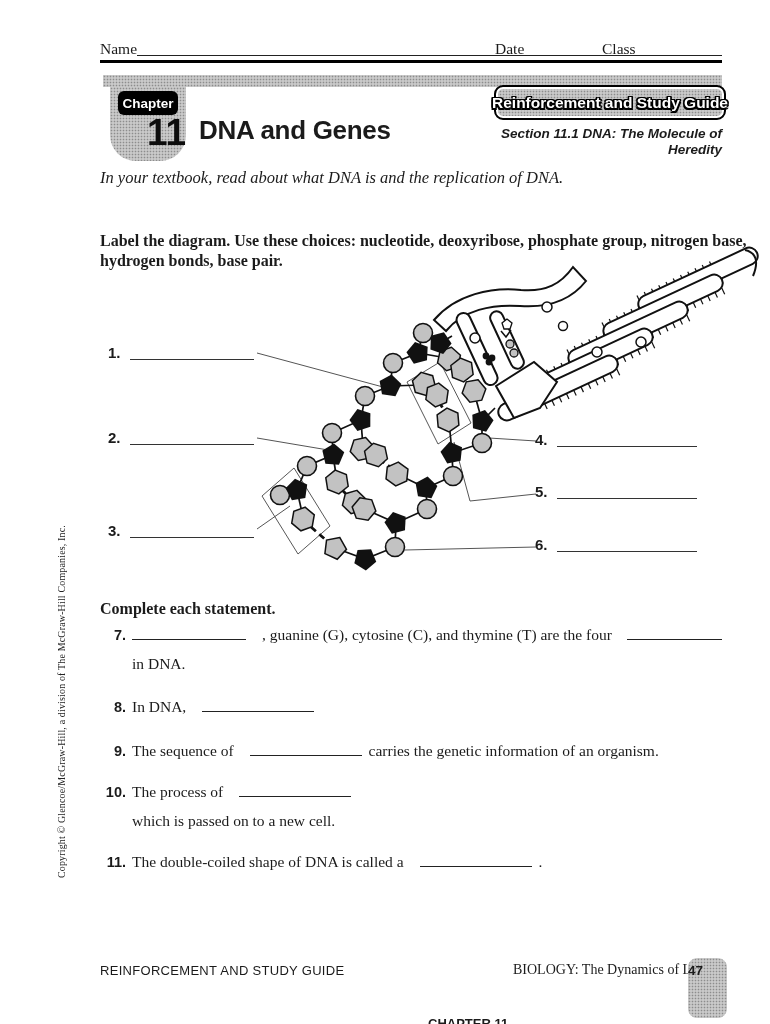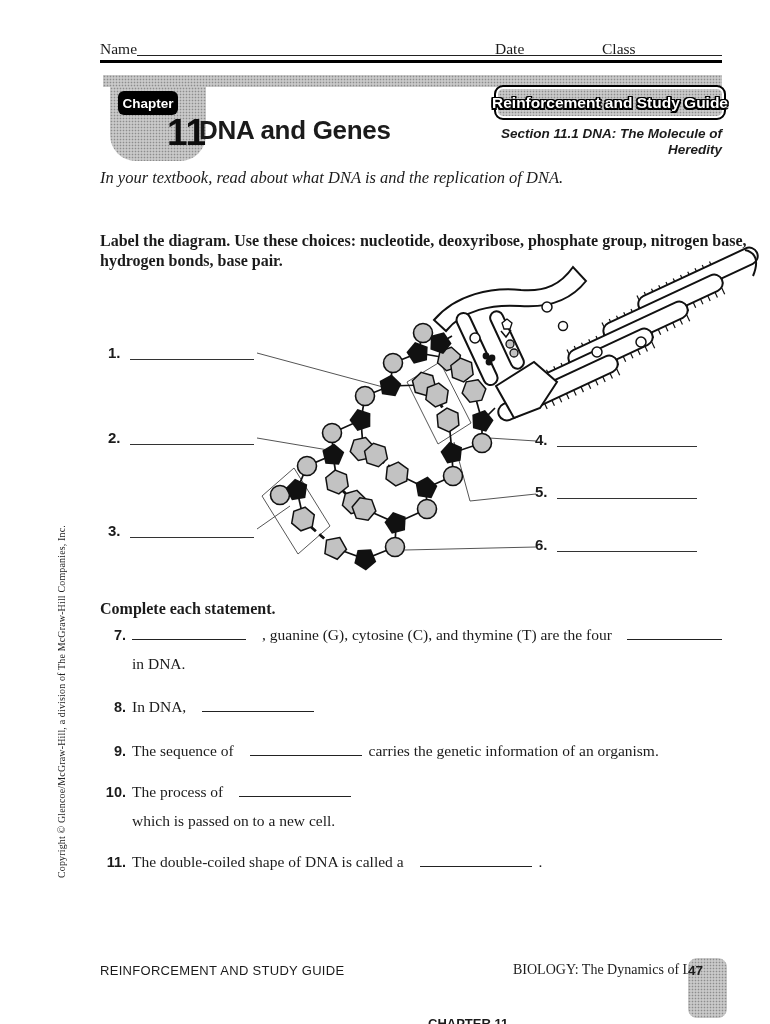--- a/index.html
+++ b/index.html
@@ -7,21 +7,21 @@
        font-family:"Liberation Serif",serif;color:#1b1b1b;overflow:hidden;}
   .abs{position:absolute;}
   .stipple{background-color:#c9c9c9;
     background-image:radial-gradient(circle, rgba(70,70,70,.45) 0.7px, rgba(0,0,0,0) 1.1px);
     background-size:3px 3px;}
   
   .hdr-label{top:40px;font-size:15.5px;}
   .thin-line{top:55px;left:137px;width:585px;height:1px;background:#222;}
   .thick-rule{top:60px;left:100px;width:622px;height:3px;background:#000;}
   .banner{top:75px;left:103px;width:619px;height:12px;}
-  .chapter-tab{top:87px;left:110px;width:76px;height:74px;border-radius:0 0 26px 26px;padding-left:20px;}
+  .chapter-tab{top:87px;left:110px;width:76px;height:74px;border-radius:0 0 26px 26px;}
   .chapter-word{position:absolute;left:8px;top:4px;width:60px;height:24px;background:#000;
     border-radius:6px;color:#fff;font:700 13.5px "Liberation Sans",sans-serif;
     display:flex;align-items:center;justify-content:center;}
   .chapter-num{position:absolute;left:0;top:26px;width:100%;text-align:right;
     font:700 37px "Liberation Sans",sans-serif;color:#0d0d0d;line-height:1.1;}
   .page-title{top:115px;left:199px;font:700 26px "Liberation Sans",sans-serif;letter-spacing:-0.3px;}
   .badge{top:85px;left:494px;width:228px;height:31px;border:2.5px solid #000;border-radius:9px;
     box-shadow:inset 0 0 0 2px #fff;display:flex;align-items:center;justify-content:center;}
   .badge span{font:700 15.5px "Liberation Sans",sans-serif;color:#fff;white-space:nowrap;
     text-shadow:-1.5px -1.5px 0 #000,1.5px -1.5px 0 #000,-1.5px 1.5px 0 #000,1.5px 1.5px 0 #000,

